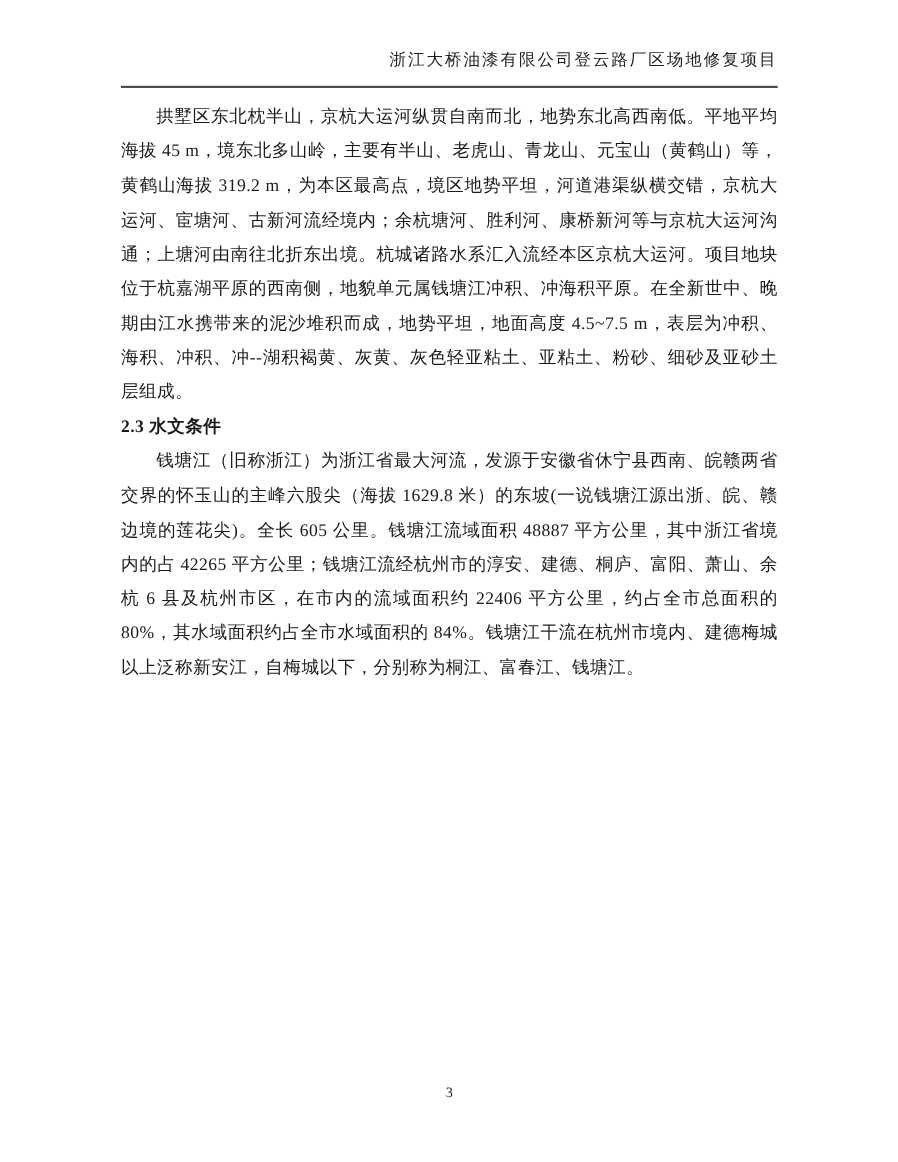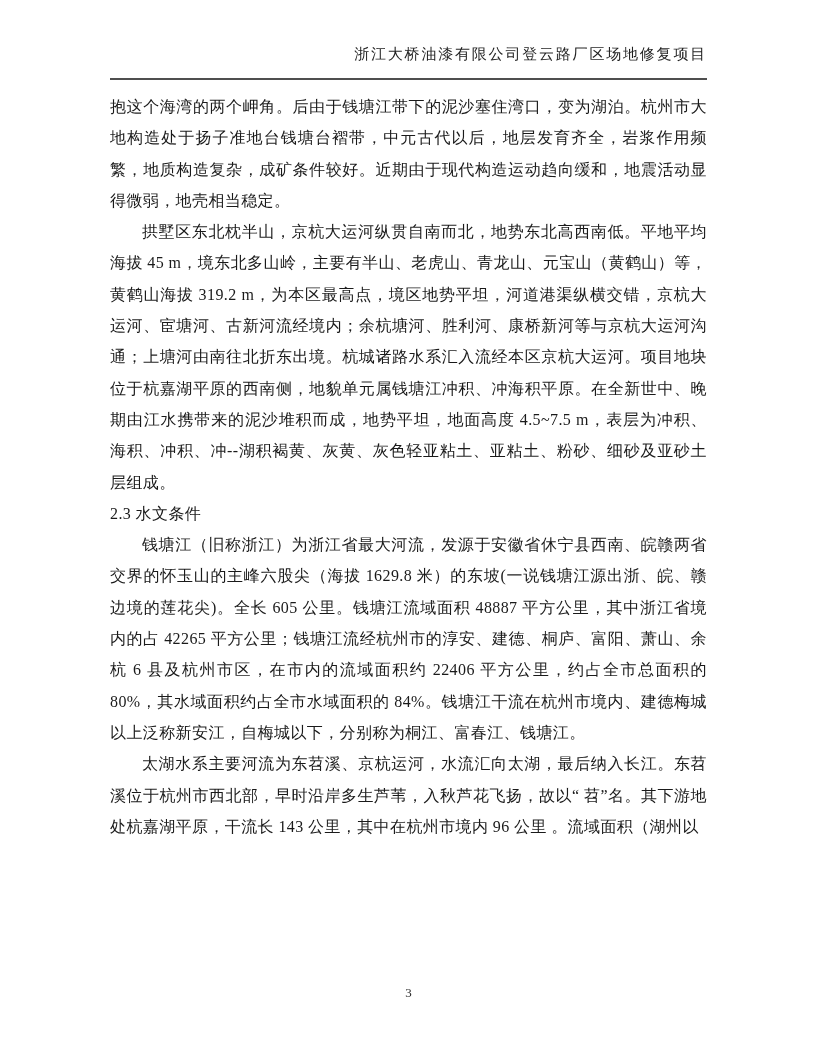--- a/index.html
+++ b/index.html
@@ -49,21 +49,21 @@
     margin: 0;
     padding: 0;
     text-indent: 2em;
   }
   .para.no-indent {
     text-indent: 0;
   }
   .section-heading {
     margin: 0;
     padding: 0;
-    font-weight: normal;
+    font-weight: bold;
     text-indent: 0;
     font-size: 16px;
     line-height: 31.3px;
   }
   .page-footer {
     position: absolute;
     top: 985px;
     left: 110px;
     width: 597px;
     text-align: center;
@@ -74,22 +74,20 @@
 </head>
 <body>
 
 <div class="page">
 
   <div class="page-header">浙江大桥油漆有限公司登云路厂区场地修复项目</div>
 
   <div class="header-rule"></div>
 
   <div class="doc-body">
-    <p class="para no-indent">抱这个海湾的两个岬角。后由于钱塘江带下的泥沙塞住湾口，变为湖泊。杭州市大地构造处于扬子准地台钱塘台褶带，中元古代以后，地层发育齐全，岩浆作用频繁，地质构造复杂，成矿条件较好。近期由于现代构造运动趋向缓和，地震活动显得微弱，地壳相当稳定。</p>
     <p class="para">拱墅区东北枕半山，京杭大运河纵贯自南而北，地势东北高西南低。平地平均海拔 45 m，境东北多山岭，主要有半山、老虎山、青龙山、元宝山（黄鹤山）等，黄鹤山海拔 319.2 m，为本区最高点，境区地势平坦，河道港渠纵横交错，京杭大运河、宦塘河、古新河流经境内；余杭塘河、胜利河、康桥新河等与京杭大运河沟通；上塘河由南往北折东出境。杭城诸路水系汇入流经本区京杭大运河。项目地块位于杭嘉湖平原的西南侧，地貌单元属钱塘江冲积、冲海积平原。在全新世中、晚期由江水携带来的泥沙堆积而成，地势平坦，地面高度 4.5~7.5 m，表层为冲积、海积、冲积、冲--湖积褐黄、灰黄、灰色轻亚粘土、亚粘土、粉砂、细砂及亚砂土层组成。</p>
     <h2 class="section-heading">2.3 水文条件</h2>
     <p class="para">钱塘江（旧称浙江）为浙江省最大河流，发源于安徽省休宁县西南、皖赣两省交界的怀玉山的主峰六股尖（海拔 1629.8 米）的东坡(一说钱塘江源出浙、皖、赣边境的莲花尖)。全长 605 公里。钱塘江流域面积 48887 平方公里，其中浙江省境内的占 42265 平方公里；钱塘江流经杭州市的淳安、建德、桐庐、富阳、萧山、余杭 6 县及杭州市区，在市内的流域面积约 22406 平方公里，约占全市总面积的 80%，其水域面积约占全市水域面积的 84%。钱塘江干流在杭州市境内、建德梅城以上泛称新安江，自梅城以下，分别称为桐江、富春江、钱塘江。</p>
-    <p class="para">太湖水系主要河流为东苕溪、京杭运河，水流汇向太湖，最后纳入长江。东苕溪位于杭州市西北部，早时沿岸多生芦苇，入秋芦花飞扬，故以“ 苕”名。其下游地处杭嘉湖平原，干流长 143 公里，其中在杭州市境内 96 公里 。流域面积（湖州以</p>
   </div>
 
   <div class="page-footer">3</div>
 
 </div>
 
 </body></html>

